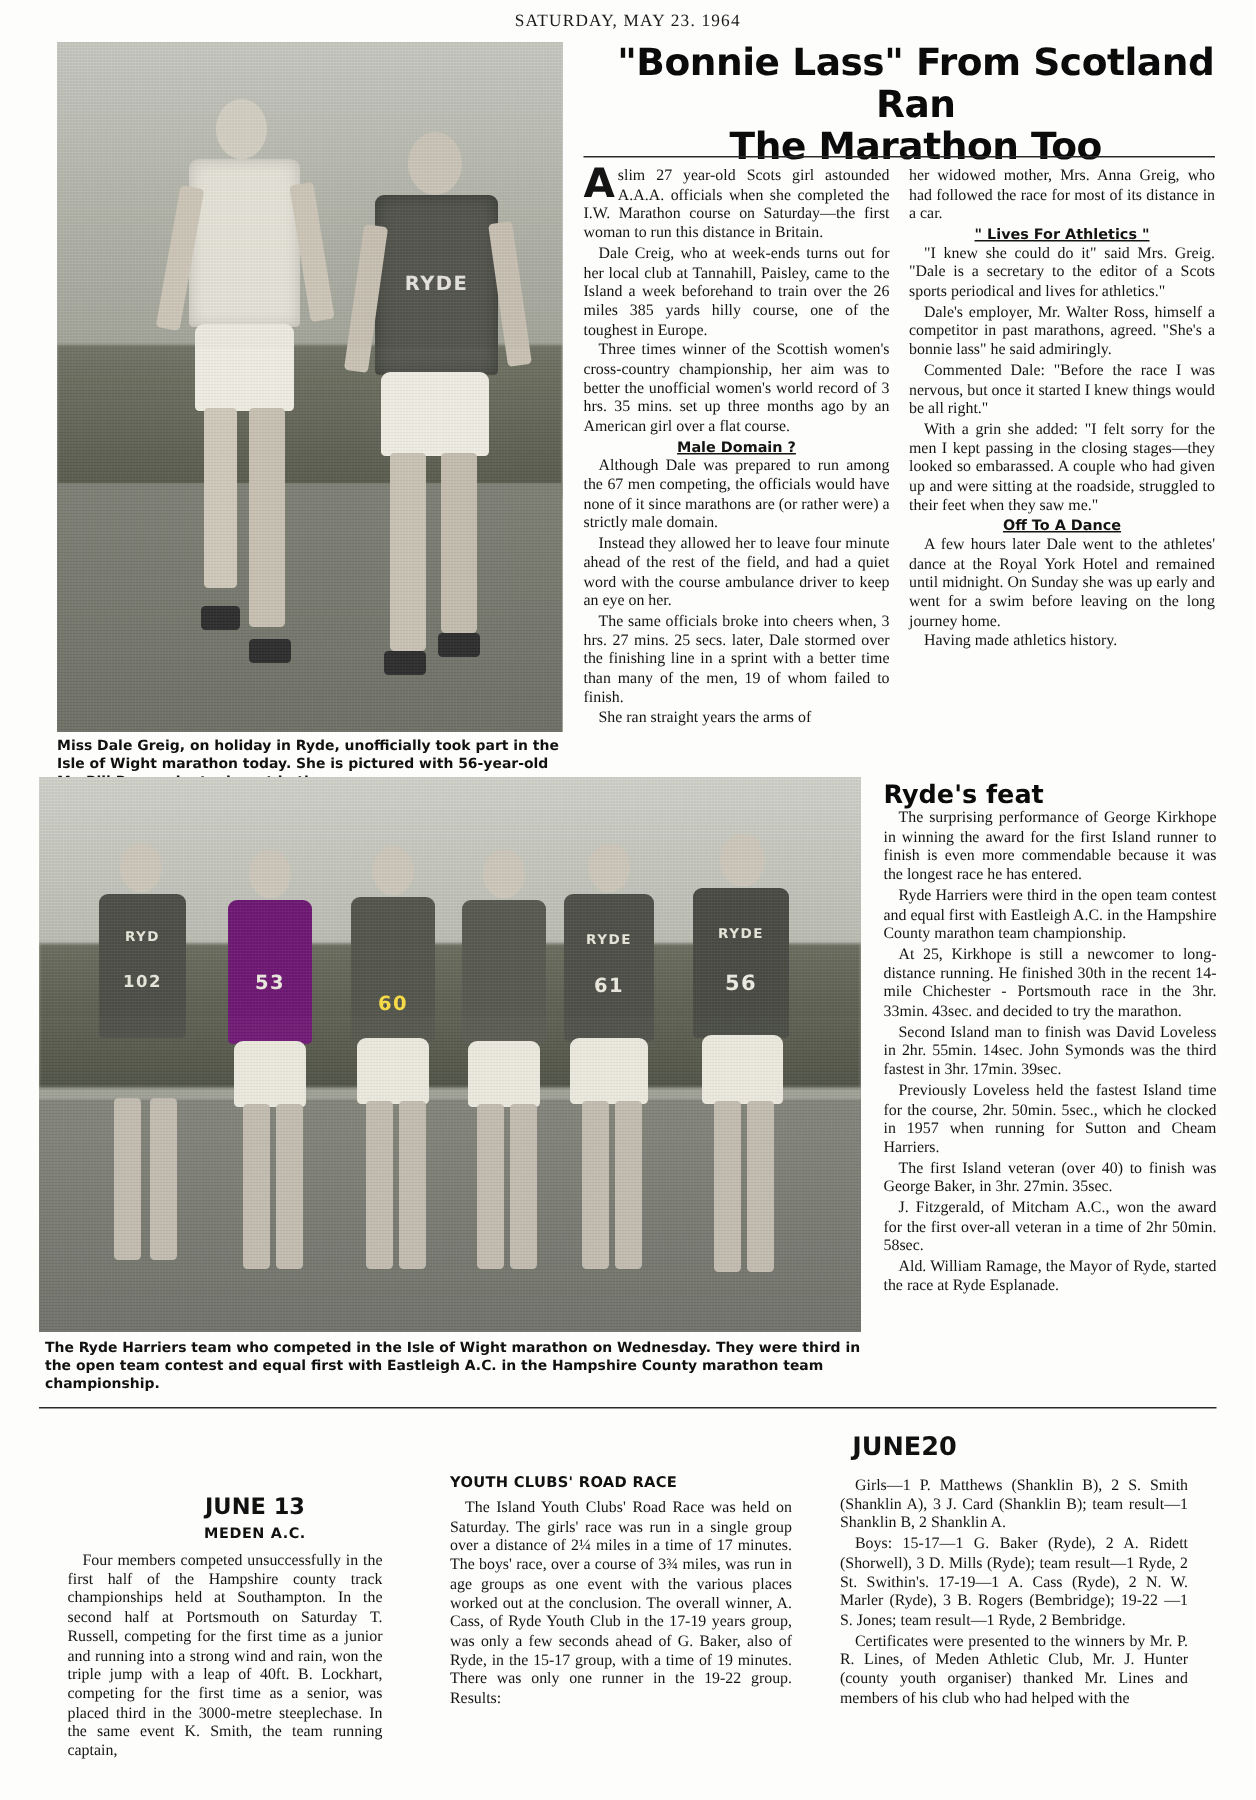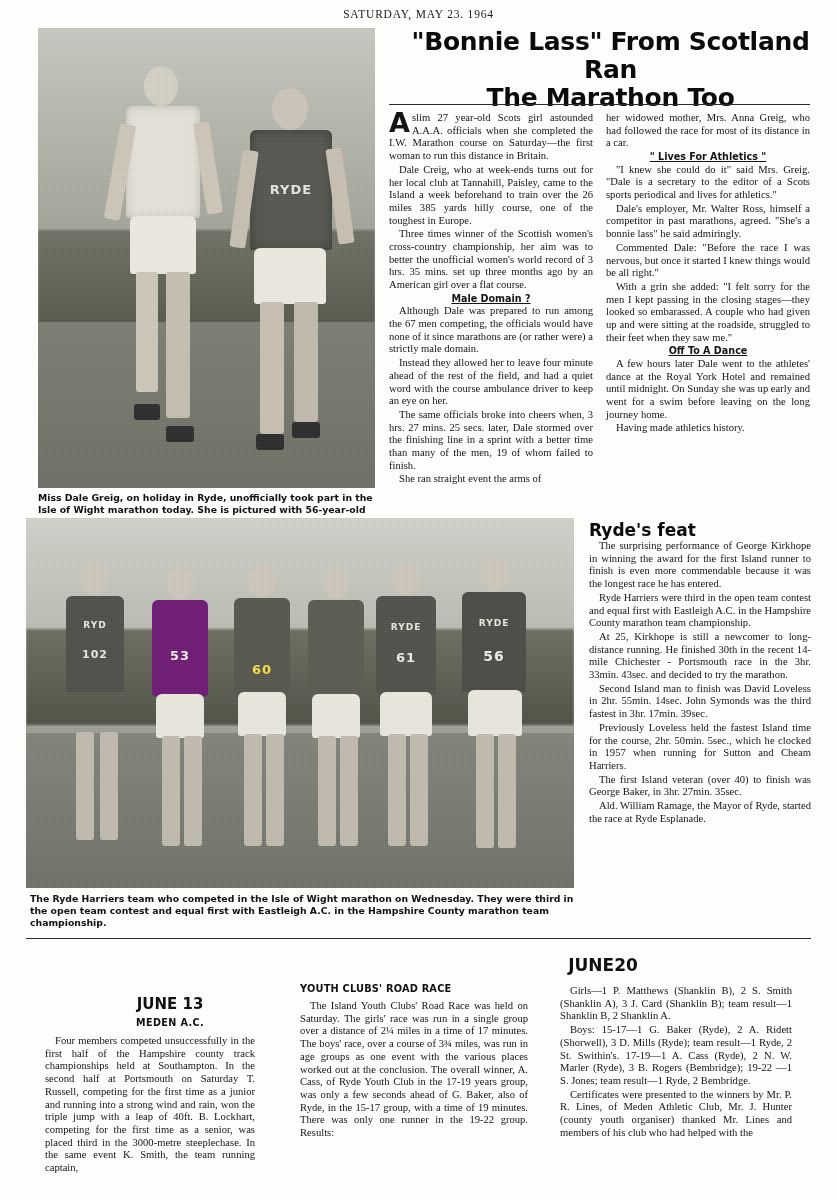--- a/index.html
+++ b/index.html
@@ -246,21 +246,21 @@
   <div class="caption cap1">Miss Dale Greig, on holiday in Ryde, unofficially took part in the Isle of Wight marathon today.  She is pictured with 56-year-old Mr. Bill Ross, who took part in the race.</div>
 
   <div class="col c1">
     <p class="dropcap noind">A slim 27 year-old Scots girl astounded A.A.A. officials when she completed the I.W. Marathon course on Saturday—the first woman to run this distance in Britain.</p>
     <p>Dale Creig, who at week-ends turns out for her local club at Tannahill, Paisley, came to the Island a week beforehand to train over the 26 miles 385 yards hilly course, one of the toughest in Europe.</p>
     <p>Three times winner of the Scottish women's cross-country championship, her aim was to better the unofficial women's world record of 3 hrs. 35 mins. set up three months ago by an American girl over a flat course.</p>
     <p class="subhead">Male Domain ?</p>
     <p>Although Dale was prepared to run among the 67 men competing, the officials would have none of it since marathons are (or rather were) a strictly male domain.</p>
     <p>Instead they allowed her to leave four minute ahead of the rest of the field, and had a quiet word with the course ambulance driver to keep an eye on her.</p>
     <p>The same officials broke into cheers when, 3 hrs. 27 mins. 25 secs. later, Dale stormed over the finishing line in a sprint with a better time than many of the men, 19 of whom failed to finish.</p>
-    <p>She ran straight event the arms of</p>
+    <p>She ran straight years the arms of</p>
   </div>
 
   <div class="col c2">
     <p class="noind">her widowed mother, Mrs. Anna Greig, who had followed the race for most of its distance in a car.</p>
     <p class="subhead">" Lives For Athletics "</p>
     <p>"I knew she could do it" said Mrs. Greig. "Dale is a secretary to the editor of a Scots sports periodical and lives for athletics."</p>
     <p>Dale's employer, Mr. Walter Ross, himself a competitor in past marathons, agreed. "She's a bonnie lass" he said admiringly.</p>
     <p>Commented Dale: "Before the race I was nervous, but once it started I knew things would be all right."</p>
     <p>With a grin she added: "I felt sorry for the men I kept passing in the closing stages—they looked so embarassed. A couple who had given up and were sitting at the roadside, struggled to their feet when they saw me."</p>
     <p class="subhead">Off To A Dance</p>
@@ -340,20 +340,21 @@
   <div class="caption cap2">The Ryde Harriers team who competed in the Isle of Wight marathon on Wednesday.  They were third in the open team contest and equal first with Eastleigh A.C. in the Hampshire County marathon team championship.</div>
 
   <div class="sectionhead rydesfeat">Ryde's feat</div>
   <div class="col c3">
     <p>The surprising performance of George Kirkhope in winning the award for the first Island runner to finish is even more commendable because it was the longest race he has entered.</p>
     <p>Ryde Harriers were third in the open team contest and equal first with Eastleigh A.C. in the Hampshire County marathon team championship.</p>
     <p>At 25, Kirkhope is still a newcomer to long-distance running. He finished 30th in the recent 14-mile Chichester - Portsmouth race in the 3hr. 33min. 43sec. and decided to try the marathon.</p>
     <p>Second Island man to finish was David Loveless in 2hr. 55min. 14sec. John Symonds was the third fastest in 3hr. 17min. 39sec.</p>
     <p>Previously Loveless held the fastest Island time for the course, 2hr. 50min. 5sec., which he clocked in 1957 when running for Sutton and Cheam Harriers.</p>
     <p>The first Island veteran (over 40) to finish was George Baker, in 3hr. 27min. 35sec.</p>
+    <p>J. Fitzgerald, of Mitcham A.C., won the award for the first over-all veteran in a time of 2hr 50min. 58sec.</p>
     <p>Ald. William Ramage, the Mayor of Ryde, started the race at Ryde Esplanade.</p>
   </div>
 
   <div class="divider-h"></div>
 
   <div class="june20">JUNE20</div>
   <div class="ycrr">YOUTH CLUBS' ROAD RACE</div>
   <div class="june13">JUNE 13</div>
   <div class="meden">MEDEN A.C.</div>
 

